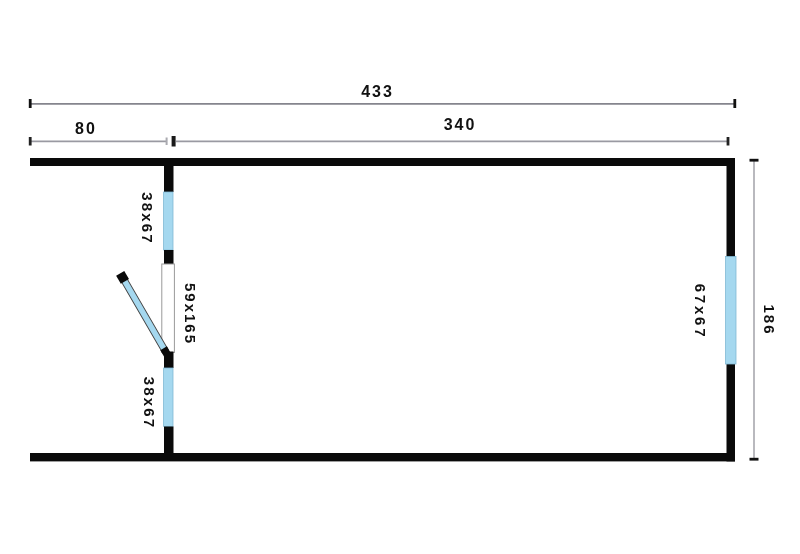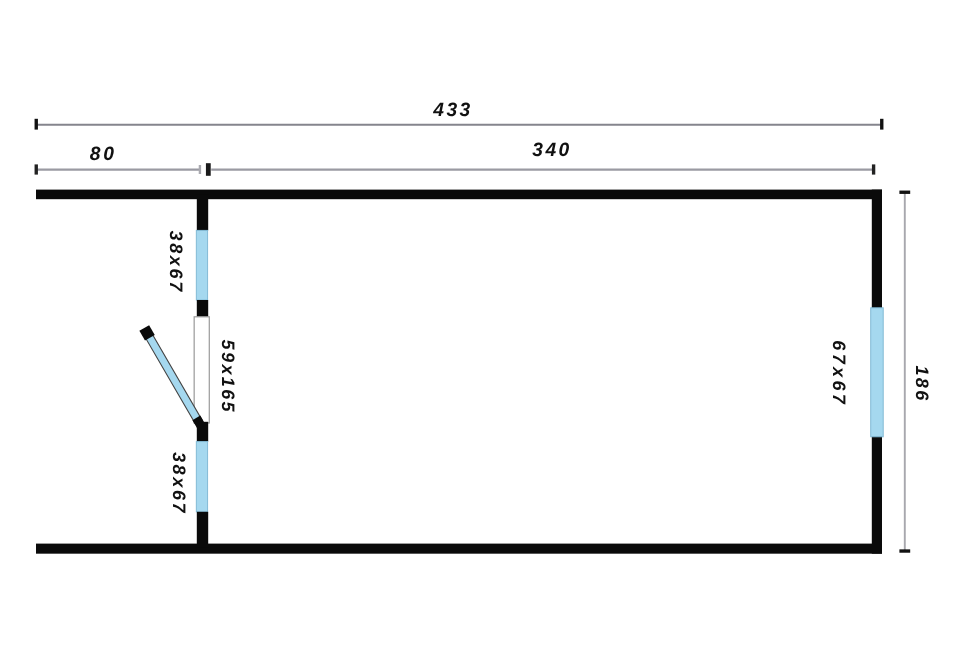--- a/index.html
+++ b/index.html
@@ -1,17 +1,17 @@
 <!DOCTYPE html>
 <html><head>
 <meta charset="utf-8">
 <style>
   html,body{margin:0;padding:0;background:#ffffff;}
   .page{position:relative;width:800px;height:554px;background:#ffffff;overflow:hidden;
-        font-family:"Liberation Sans",sans-serif;font-style:italic;}
+        font-family:"Liberation Sans",sans-serif;}
   svg text{font-family:"Liberation Sans",sans-serif;font-weight:bold;fill:#111111;}
 </style>
 </head>
 <body>
 
 <div class="page">
 <svg width="800" height="554" viewBox="0 0 800 554" xmlns="http://www.w3.org/2000/svg">
 
   <g>
     <line x1="30" y1="103.9" x2="735" y2="103.9" stroke="#85858d" stroke-width="1.6"></line>

